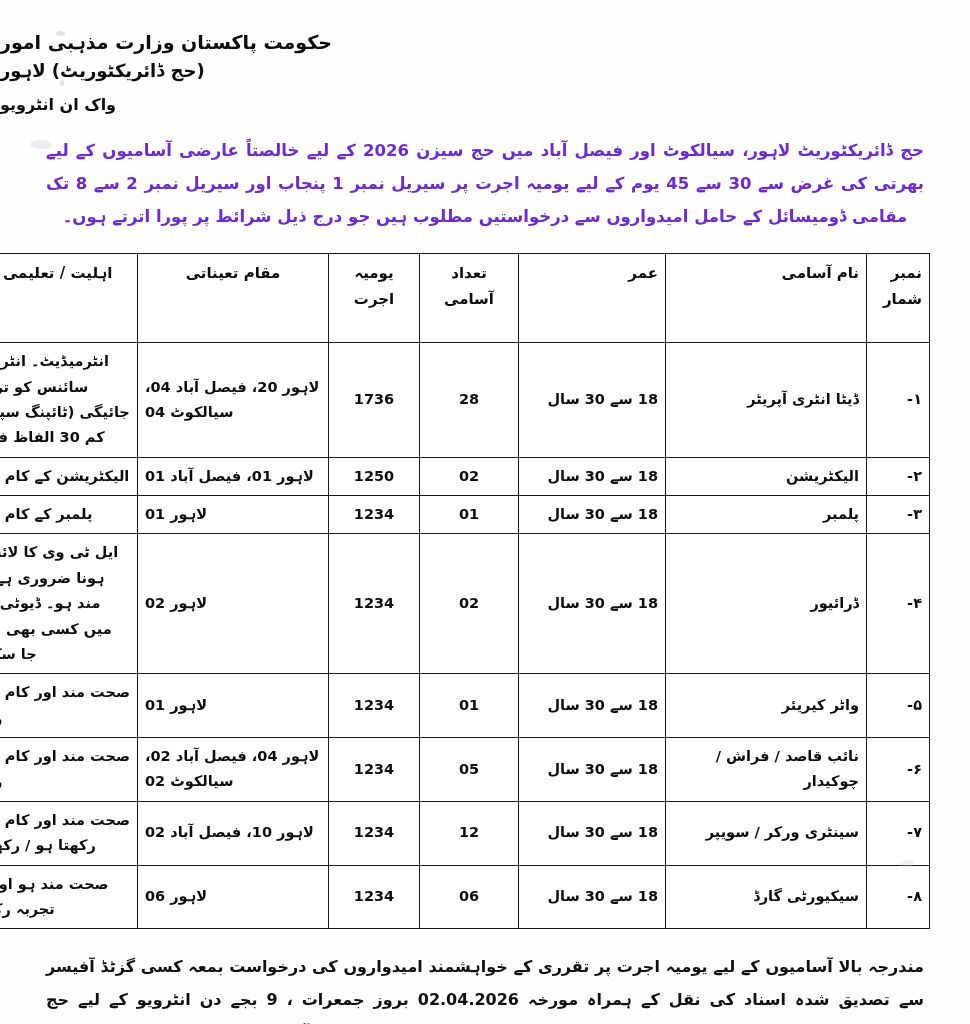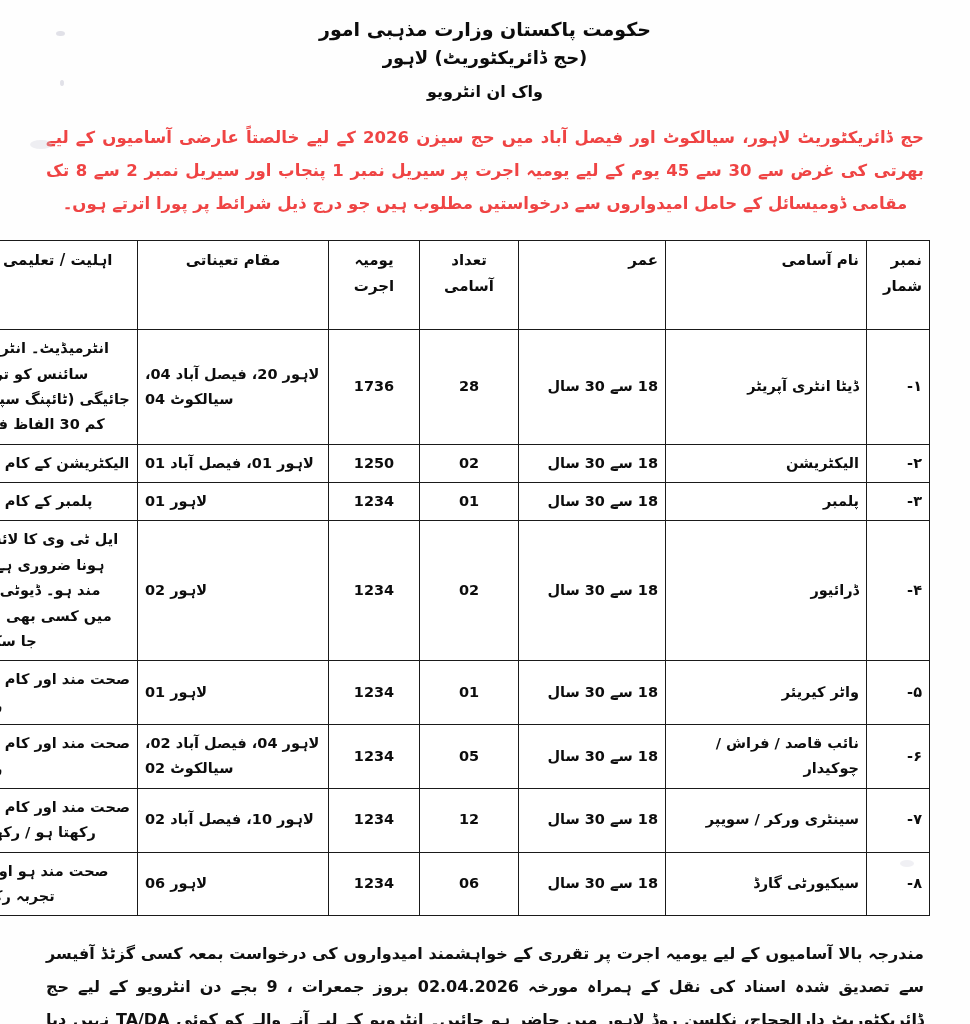--- a/index.html
+++ b/index.html
@@ -28,22 +28,22 @@
   .speckle {
     position: absolute;
     border-radius: 50%;
     background: #c9c9d6;
     opacity: .55;
     pointer-events: none;
   }
 
   
   .masthead {
-    padding-top: 15px;
-    text-align: center;
+    padding-top: 28px;
+    text-align: left;
   }
   .masthead .line {
     display: block;
     direction: rtl;
     unicode-bidi: isolate;
     font-weight: 700;
     color: #0c0c0c;
     line-height: 1.55;
   }
   .org-line   { font-size: 19px; letter-spacing: .2px; }
@@ -52,21 +52,21 @@
 
   
   .intro {
     margin: 16px 46px 0 46px;
     direction: rtl;
     text-align: justify;
     text-align-last: center;
     font-size: 16.5px;
     line-height: 2.0;
     font-weight: 600;
-    color: #ef4444;
+    color: #6d28d9;
   }
 
   
   .table-wrap {
     margin: 20px 40px 0 40px;
   }
   table.jobs {
     width: 890px;
     border-collapse: collapse;
     direction: rtl;

